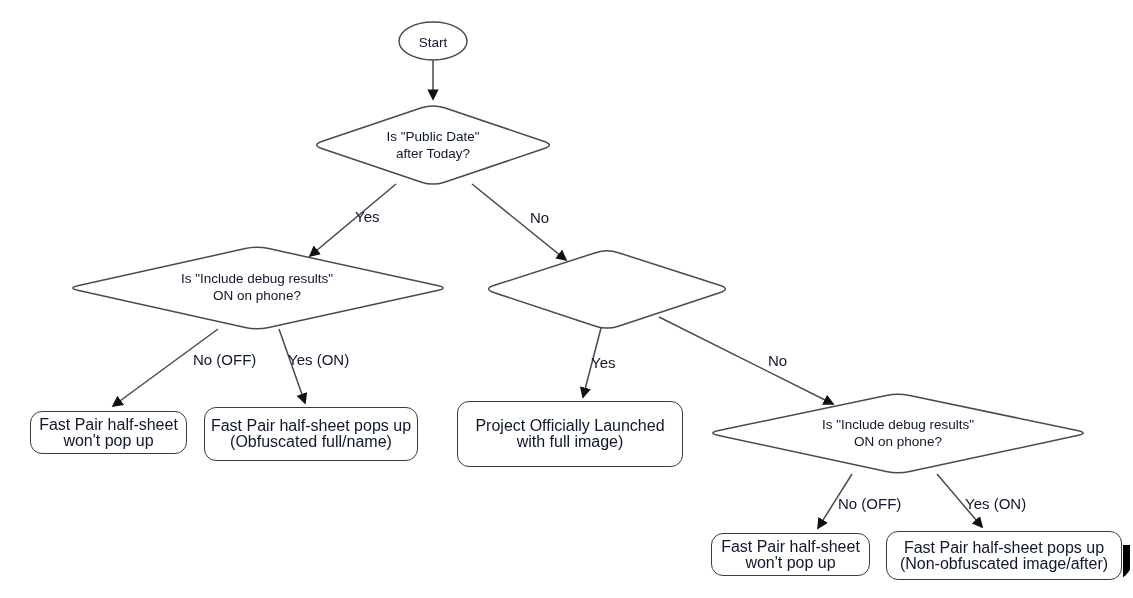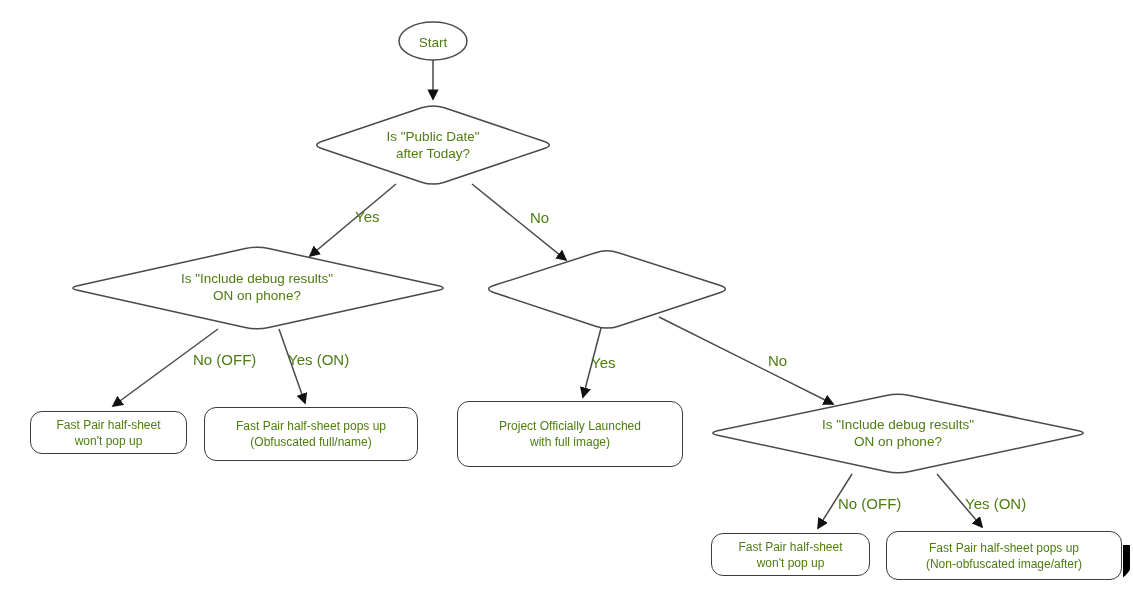--- a/index.html
+++ b/index.html
@@ -2,21 +2,21 @@
 <html><head>
 <meta charset="utf-8">
 <style>
   html, body { margin: 0; padding: 0; background: #ffffff; }
   .canvas {
     position: relative;
     width: 1133px;
     height: 582px;
     background: #ffffff;
     font-family: "Liberation Sans", sans-serif;
-    color: #4d7c0f;
+    color: #0f172a;
     overflow: hidden;
     border-radius: 24px;
   }
   .canvas svg.connectors {
     position: absolute;
     left: 0; top: 0;
     width: 1133px; height: 598px;
   }
   .node-label {
     position: absolute;
@@ -35,21 +35,21 @@
     position: absolute;
     box-sizing: border-box;
     border: 1.6px solid #3b3b3b;
     border-radius: 12px;
     background: #ffffff;
     display: flex;
     flex-direction: column;
     justify-content: center;
     align-items: center;
     text-align: center;
-    font-size: 12px;
+    font-size: 16px;
     line-height: 16px;
     white-space: nowrap;
   }
   .cursor-bar {
     position: absolute;
     background: #000000;
   }
 </style>
 </head>
 <body>

